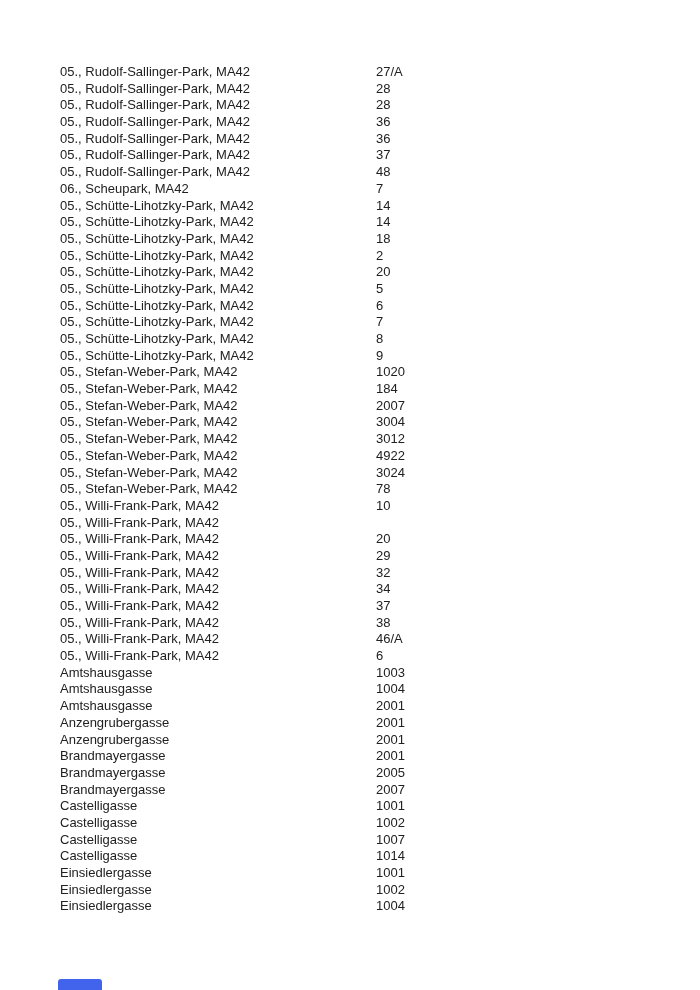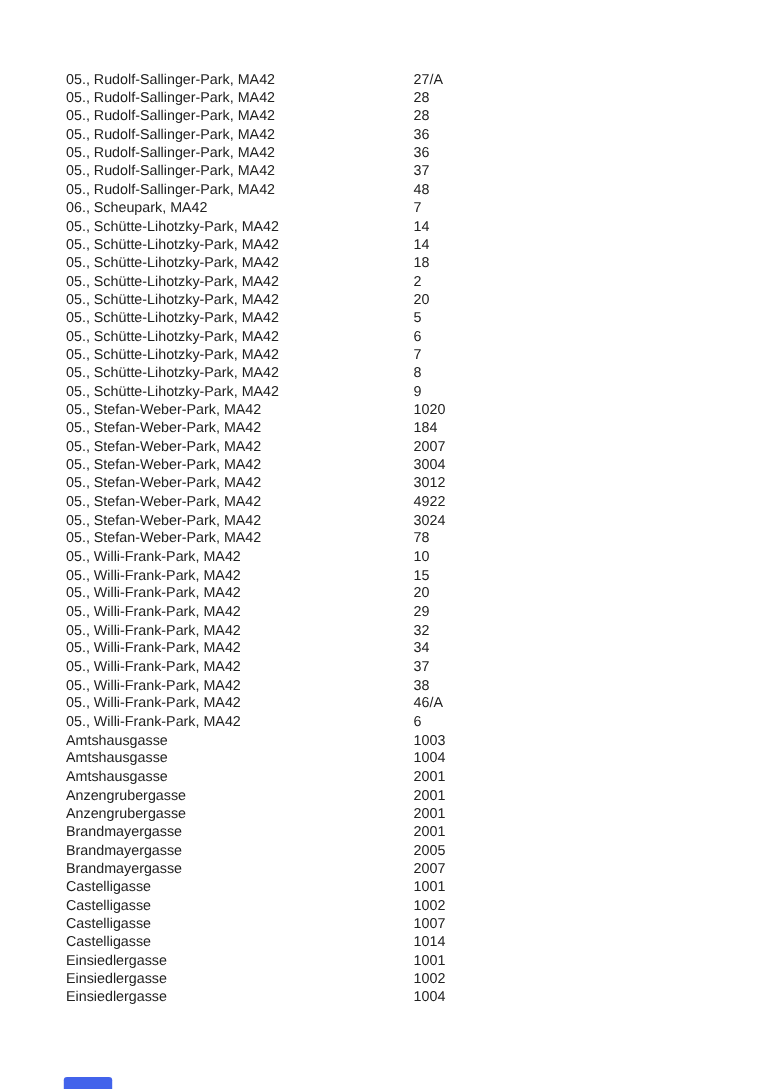--- a/index.html
+++ b/index.html
@@ -179,21 +179,20 @@
         <span class="cell num">78</span>
       </div>
 
       <div class="row">
         <span class="cell loc">05., Willi-Frank-Park, MA42</span>
         <span class="cell num">10</span>
       </div>
 
       <div class="row">
         <span class="cell loc">05., Willi-Frank-Park, MA42</span>
-        <span class="cell num">15</span>
       </div>
 
       <div class="row">
         <span class="cell loc">05., Willi-Frank-Park, MA42</span>
         <span class="cell num">20</span>
       </div>
 
       <div class="row">
         <span class="cell loc">05., Willi-Frank-Park, MA42</span>
         <span class="cell num">29</span>

